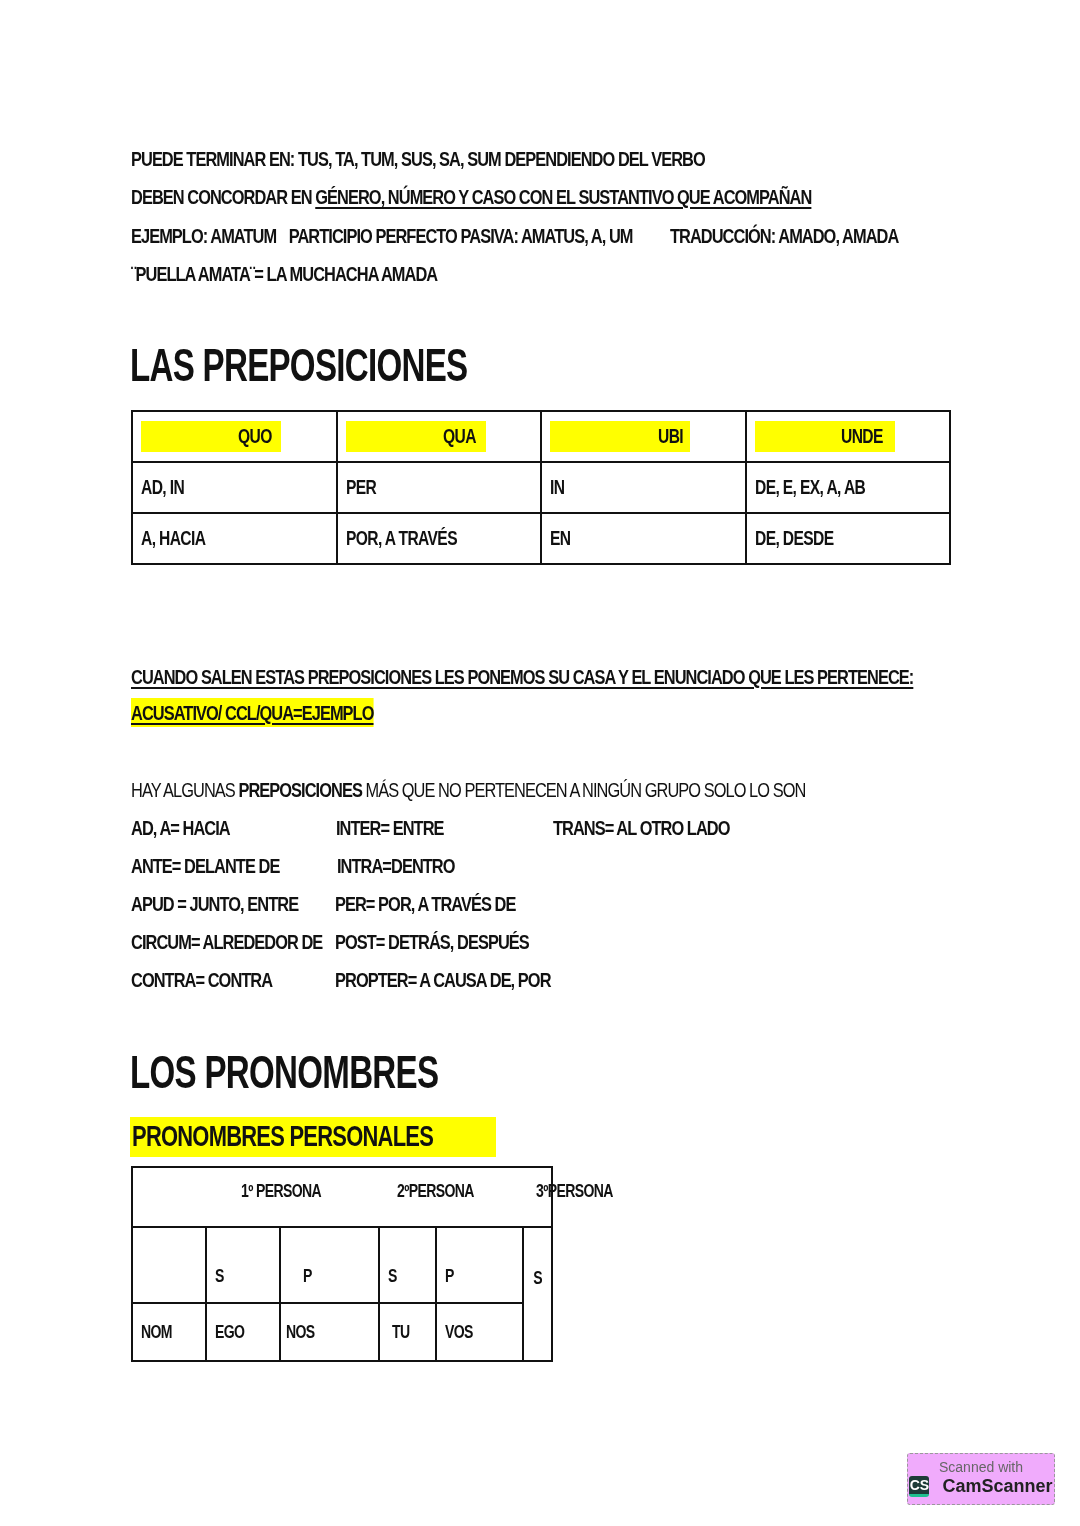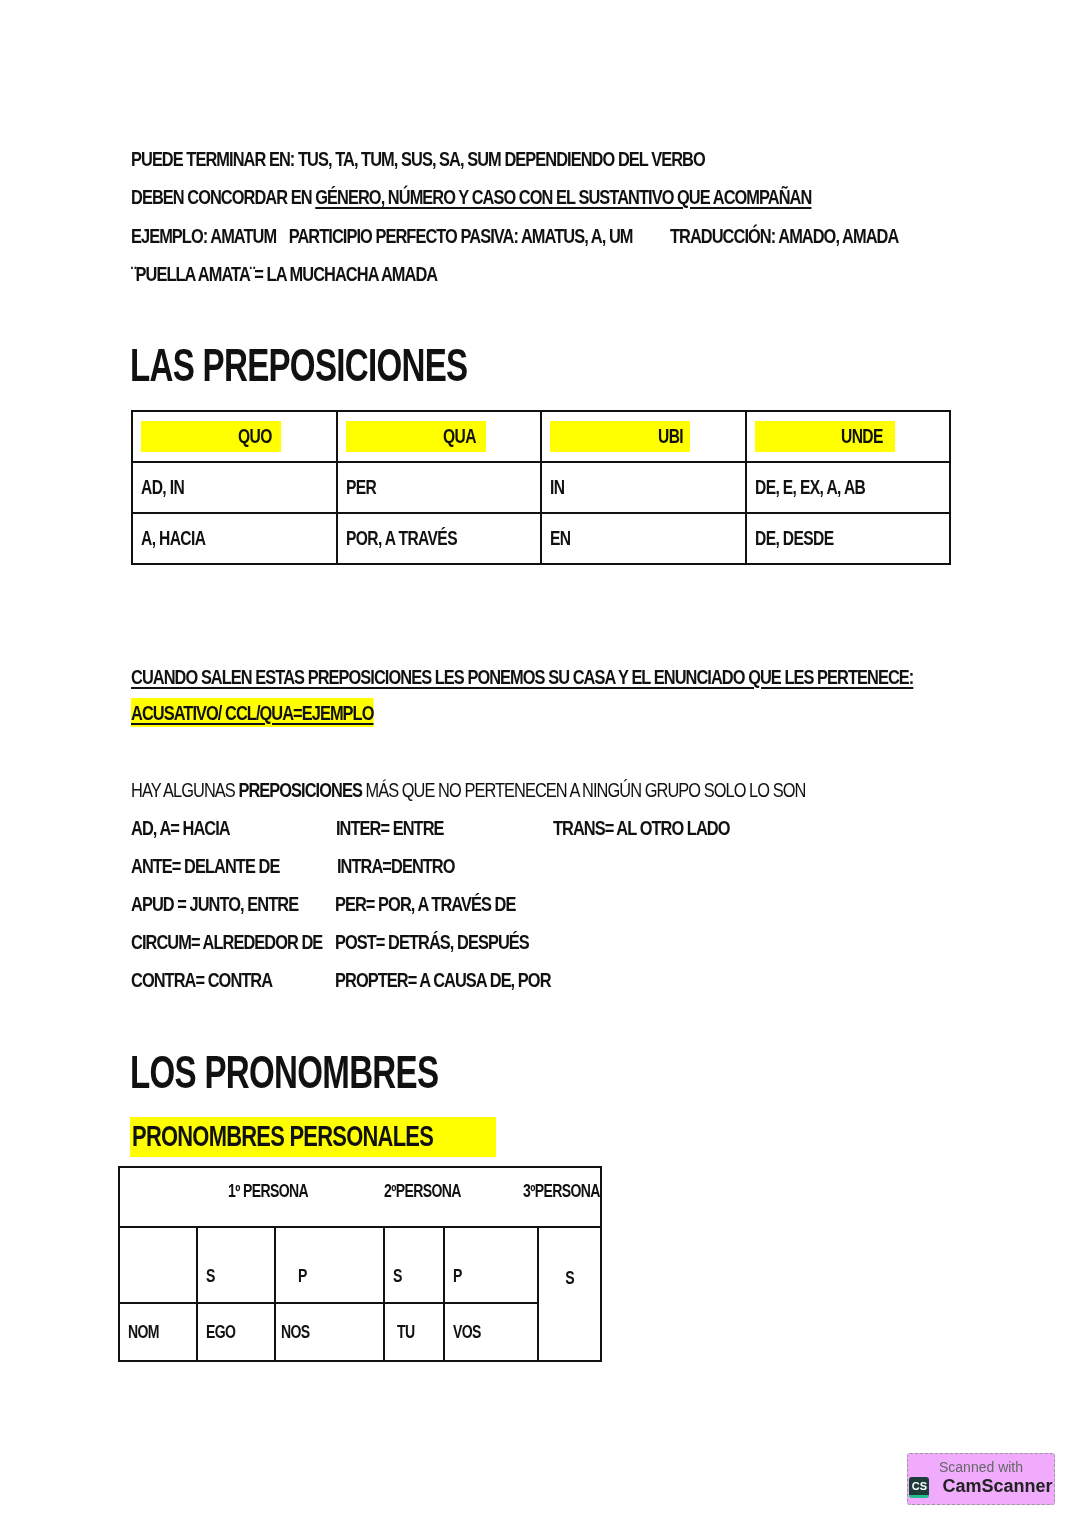--- a/index.html
+++ b/index.html
@@ -13,28 +13,28 @@
         transform:scaleX(0.72); transform-origin:left center; white-space:nowrap; }
   .h2 { position:absolute; left:130px; font-size:30px; font-weight:bold; letter-spacing:-1px;
         white-space:nowrap; }
   table { border-collapse:collapse; position:absolute; }
   .prep { left:131px; top:410px; width:820px; }
   .prep td { border:2px solid #111; height:49px; width:25%; padding:0 8px; font-size:20px;
              font-weight:bold; vertical-align:middle; }
   .prep .hdr span.hlbox { display:inline-block; background:#ffff00; width:140px; text-align:right;
              padding:4px 0; }
   .txt { display:inline-block; transform:scaleX(0.78); transform-origin:left center; white-space:nowrap; letter-spacing:-0.8px; }
-  .pron { left:118px; top:1166px; width:484px; }
+  .pron { left:131px; top:1166px; width:422px; }
   .pron td { border:2px solid #111; font-size:18px; font-weight:bold; padding:0 8px; }
   .scanbox { position:absolute; left:907px; top:1453px; width:146px; height:50px;
              border:1.5px dashed #999; border-radius:3px; background:#f0abfc; text-align:center; }
   .scanbox .s1 { font-size:14px; color:#666; margin-top:5px; }
   .scanbox .s2 { font-size:18px; color:#222; font-weight:bold; margin-top:1px; }
   .csicon { display:inline-block; width:20px; height:18px; background:#1d3b38; color:#fff;
-            font-size:11px; border-radius:3px; line-height:18px; vertical-align:2px; margin-right:13px;
+            font-size:14px; border-radius:3px; line-height:18px; vertical-align:2px; margin-right:13px;
             border-bottom:3px solid #1fbf8f; }
 </style>
 </head>
 <body>
 
 <div class="line" style="top:147px;">PUEDE TERMINAR EN: TUS, TA, TUM, SUS, SA, SUM DEPENDIENDO DEL VERBO</div>
 <div class="line" style="top:185px;"><span>DEBEN CONCORDAR EN </span><span class="u">GÉNERO, NÚMERO Y CASO CON EL SUSTANTIVO QUE ACOMPAÑAN</span></div>
 <div class="line" style="top:224px;"><span>EJEMPLO: AMATUM</span><span style="display:inline-block;width:16px;"></span><span>PARTICIPIO PERFECTO PASIVA: AMATUS, A, UM</span><span style="display:inline-block;width:48px;"></span><span>TRADUCCIÓN: AMADO, AMADA</span></div>
 <div class="line" style="top:262px;">¨PUELLA AMATA¨= LA MUCHACHA AMADA</div>
 

